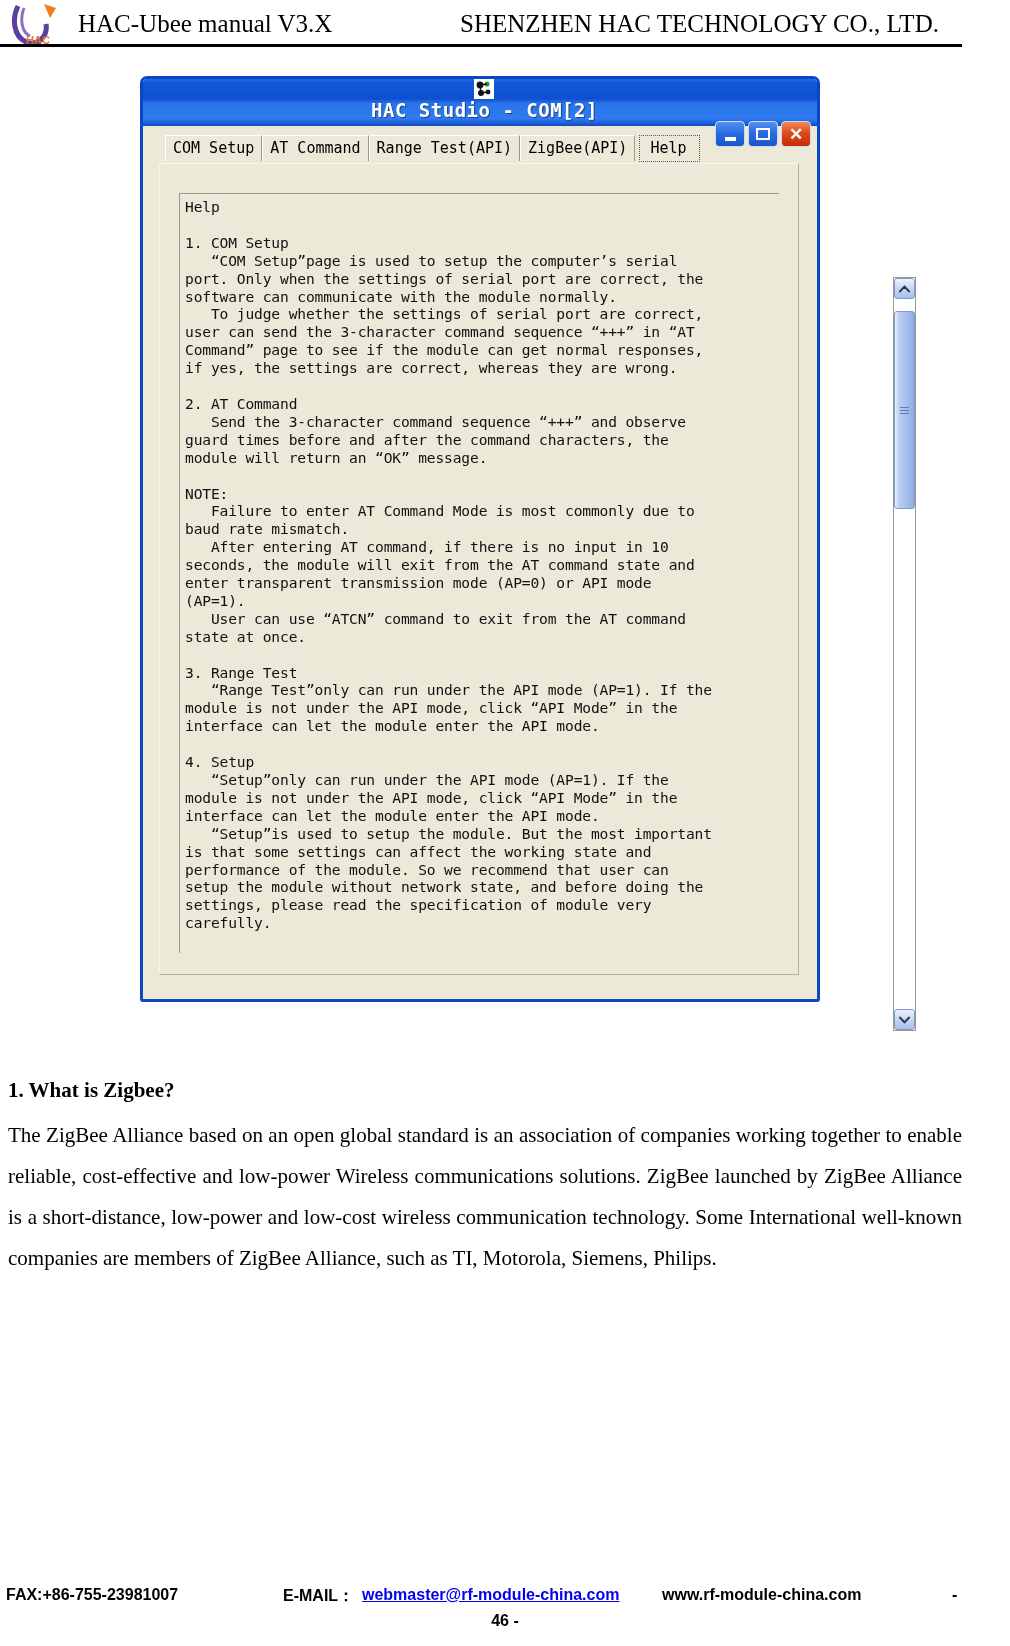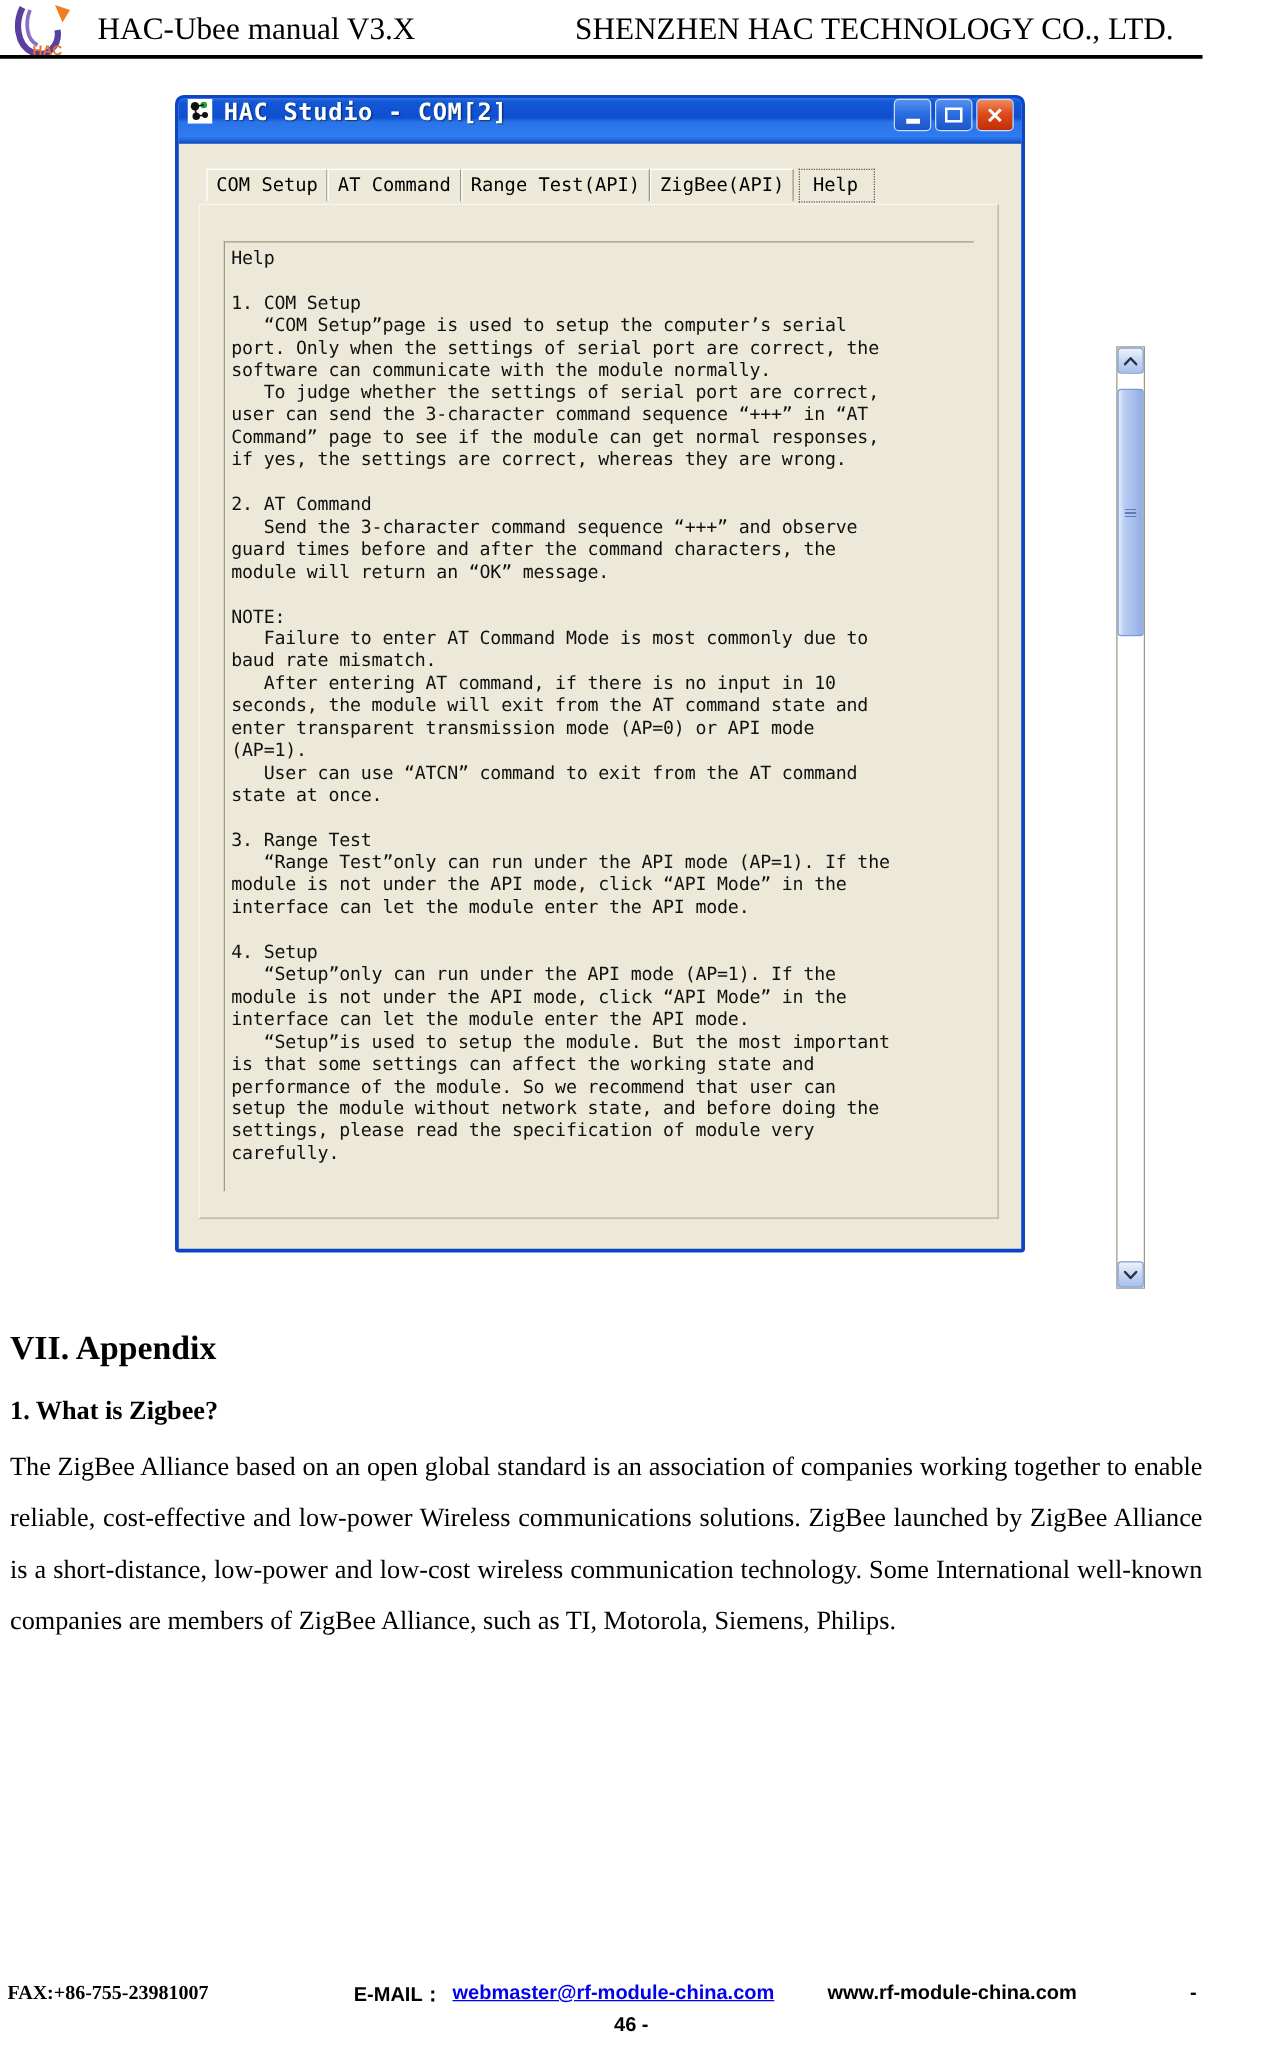--- a/index.html
+++ b/index.html
@@ -60,27 +60,28 @@
     height: 926px;
     background: #ece9d8;
     border: 3px solid #0b46c8;
     border-radius: 7px 7px 3px 3px;
     box-sizing: border-box;
   }
   .titlebar {
     position: absolute;
     left: 0; top: 0;
     right: 0;
-    height: 36px;
+    height: 47px;
     background: linear-gradient(to bottom,
       #1f6bdf 0%, #1257d6 8%, #0f4fd0 42%, #2a74e8 52%,
       #2f7bf0 84%, #1b5bd5 95%, #0f47b8 100%);
     border-radius: 4px 4px 0 0;
     display: flex;
-    align-items: flex-start;
+    align-items: center;
+    flex-direction: column;
   }
   .win-icon {
     width: 20px; height: 20px;
     margin-left: 7px;
     flex: 0 0 auto;
   }
   .win-title {
     margin-left: 9px;
     color: #ffffff;
     font-family: "DejaVu Sans Mono", monospace;
@@ -282,21 +283,21 @@
     top: 1586px;
     width: 1010px;
     font-family: "Liberation Sans", sans-serif;
     font-weight: bold;
     font-size: 16px;
   }
   .footer-row {
     position: relative;
     height: 22px;
   }
-  .f-fax { position: absolute; left: 6px; top: 0; font-family: Liberation Serif, serif; }
+  .f-fax { position: absolute; left: 6px; top: 0; }
   .f-mail-label { position: absolute; left: 283px; top: 0; }
   .f-mail-link {
     position: absolute; left: 362px; top: 0;
     color: #0000ee;
     text-decoration: underline;
   }
   .f-web { position: absolute; left: 662px; top: 0; }
   .f-dash { position: absolute; left: 952px; top: 0; }
   .f-page {
     position: absolute;
@@ -414,21 +415,20 @@
     <div class="sb-arrow down">
       <svg width="11" height="8" viewBox="0 0 11 8" xmlns="http://www.w3.org/2000/svg">
         <path d="M1 1.6 L5.5 6.4 L10 1.6" fill="none" stroke="#27324a" stroke-width="2" stroke-linecap="round" stroke-linejoin="round"></path>
       </svg>
     </div>
   </div>
 
 </div>
 
 <div class="doc">
-  <h2 class="sec">VII.  Appendix</h2>
   <div class="sub">1. What is Zigbee?</div>
   <div class="para">The ZigBee Alliance based on an open global standard is an association of companies working together to enable reliable, cost-effective and low-power Wireless communications solutions. ZigBee launched by ZigBee Alliance is a short-distance, low-power and low-cost wireless communication technology. Some International well-known companies are members of ZigBee Alliance, such as TI, Motorola, Siemens, Philips.</div>
 </div>
 
 <div class="footer">
   <div class="footer-row">
     <span class="f-fax">FAX:+86-755-23981007</span>
     <span class="f-mail-label">E-MAIL：</span>
     <a class="f-mail-link" href="#">webmaster@rf-module-china.com</a>
     <span class="f-web">www.rf-module-china.com</span>

